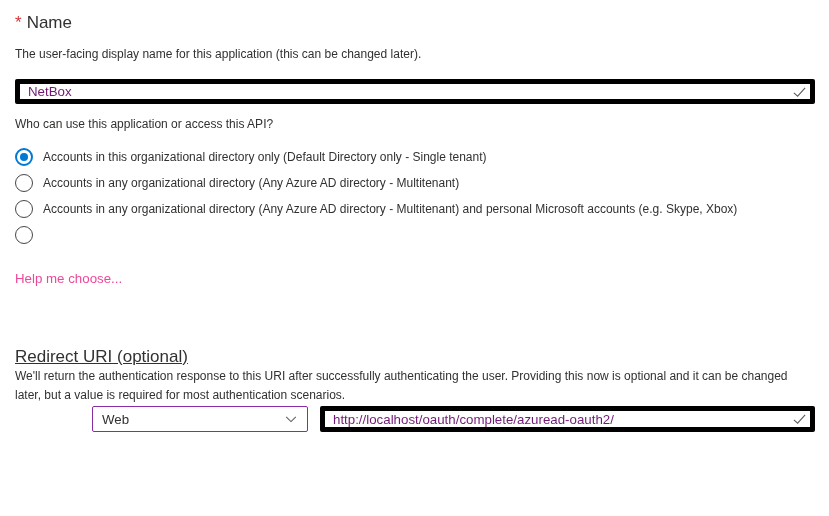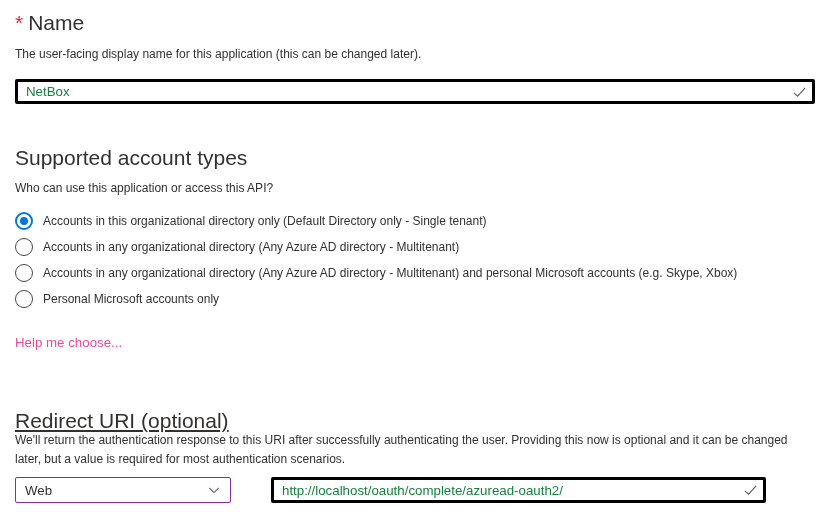--- a/index.html
+++ b/index.html
@@ -7,46 +7,46 @@
   body {
     font-family: "Liberation Sans", sans-serif;
     color: #323130;
     width: 829px;
     height: 516px;
     overflow: hidden;
   }
   .page { padding: 11px 14px 0 15px; width: 829px; }
 
   .section-heading {
-    font-size: 21px;
+    font-size: 17px;
     font-weight: 400;
     color: #323130;
     line-height: 21px;
   }
   .req-star { color: #d13438; margin-right: 5px; }
 
   .body-text {
     font-size: 12px;
     line-height: 19px;
     color: #323130;
   }
 
   
   .name-heading { margin-top: 1px; }
   .name-desc { margin-top: 12px; }
   .input-wrap { position: relative; margin-top: 15px; width: 800px; }
   .text-input {
     width: 100%;
     height: 25px;
-    border: 3px solid #000000;
+    border: 5px solid #000000;
     border-radius: 2px;
     padding: 0 30px 0 8px;
     font-family: "Liberation Sans", sans-serif;
     font-size: 13.3px;
-    color: #15803d;
+    color: #701a75;
     outline: none;
     background: #fff;
   }
   .check-icon {
     position: absolute;
     right: 8px;
     top: 50%;
     transform: translateY(-50%);
     width: 15px; height: 15px;
     display: flex; align-items: center; justify-content: center;
@@ -89,24 +89,25 @@
     font-size: 13.3px;
     color: #ec4899;
     text-decoration: none;
     cursor: pointer;
   }
 
   
   .redirect-heading { margin-top: 59px; text-decoration: underline; }
   .redirect-desc { margin-top: 0; width: 800px; }
   .redirect-controls {
-    margin-top: 8px;
+    margin-top: 1px;
     display: flex;
-    gap: 28px;
+    gap: 0;
     align-items: center;
+    justify-content: flex-end;
   }
   .combo {
     width: 216px;
     height: 26px;
     border: 1px solid #8a2da5;
     border-radius: 2px;
     background: #fff;
     display: flex;
     align-items: center;
     justify-content: space-between;
@@ -131,39 +132,37 @@
   <div class="input-wrap">
     <input class="text-input" type="text" value="NetBox" style="">
     <span class="check-icon">
       <svg width="15" height="15" viewBox="0 0 16 16">
         <path d="M2 9 L6 12.5 L14 3.5" stroke="#605e5c" stroke-width="1.2" fill="none"></path>
       </svg>
     </span>
   </div>
 
   
-  <div class="section-heading account-heading">Supported account types</div>
   <div class="body-text account-question">Who can use this application or access this API?</div>
 
   <div class="radio-group">
     <div class="radio-row">
       <span class="radio selected"></span>
       <span class="radio-label">Accounts in this organizational directory only (Default Directory only - Single tenant)</span>
     </div>
     <div class="radio-row">
       <span class="radio"></span>
       <span class="radio-label">Accounts in any organizational directory (Any Azure AD directory - Multitenant)</span>
     </div>
     <div class="radio-row">
       <span class="radio"></span>
       <span class="radio-label">Accounts in any organizational directory (Any Azure AD directory - Multitenant) and personal Microsoft accounts (e.g. Skype, Xbox)</span>
     </div>
     <div class="radio-row">
       <span class="radio"></span>
-      <span class="radio-label">Personal Microsoft accounts only</span>
     </div>
   </div>
 
   <a class="help-link">Help me choose...</a>
 
   
   <div class="section-heading redirect-heading">Redirect URI (optional)</div>
   <div class="body-text redirect-desc">We'll return the authentication response to this URI after successfully authenticating the user. Providing this now is optional and it can be changed later, but a value is required for most authentication scenarios.</div>
 
   <div class="redirect-controls">

